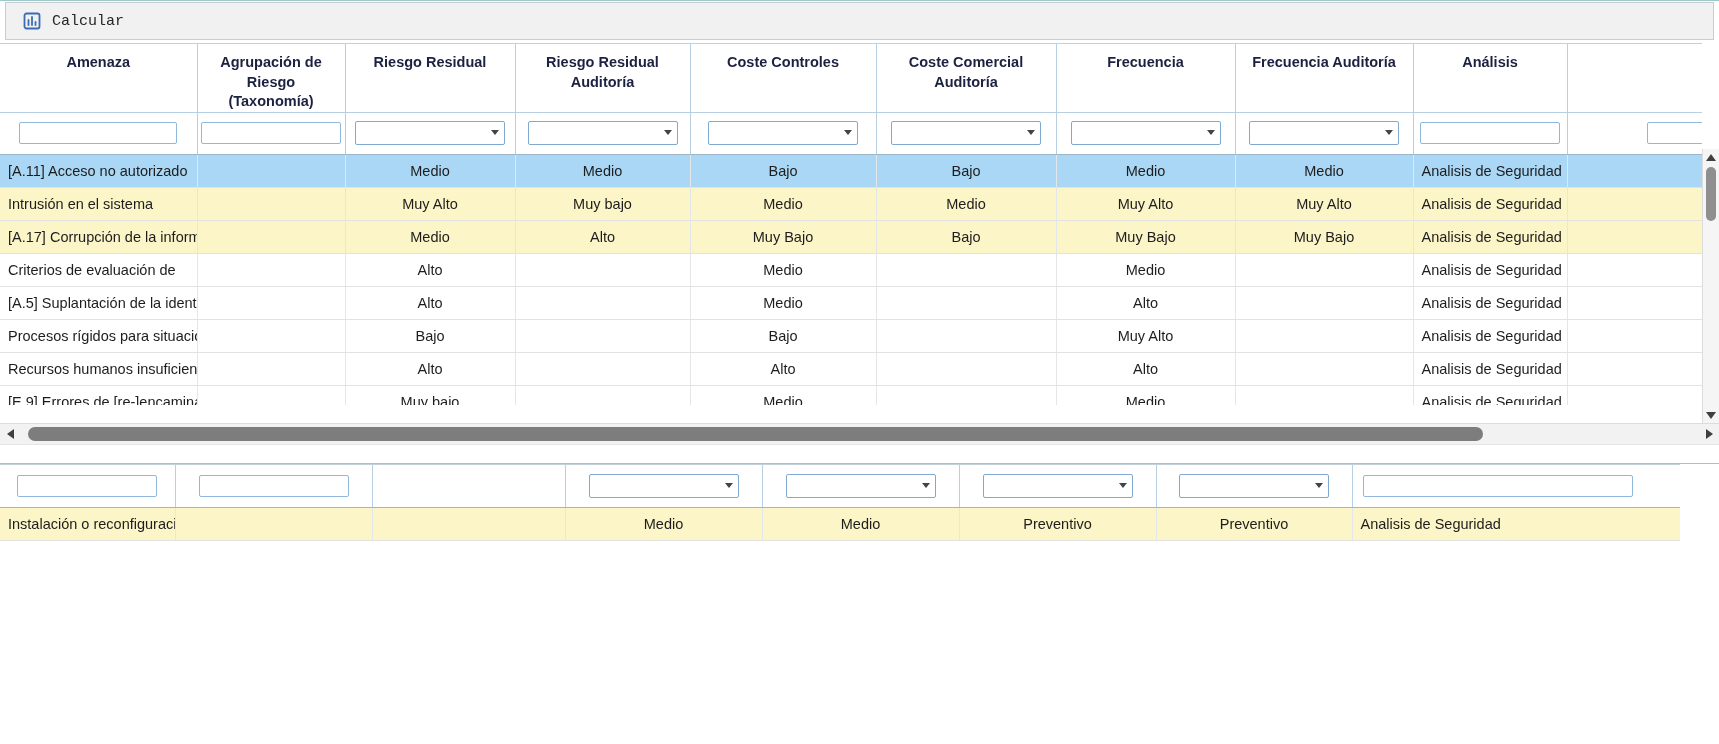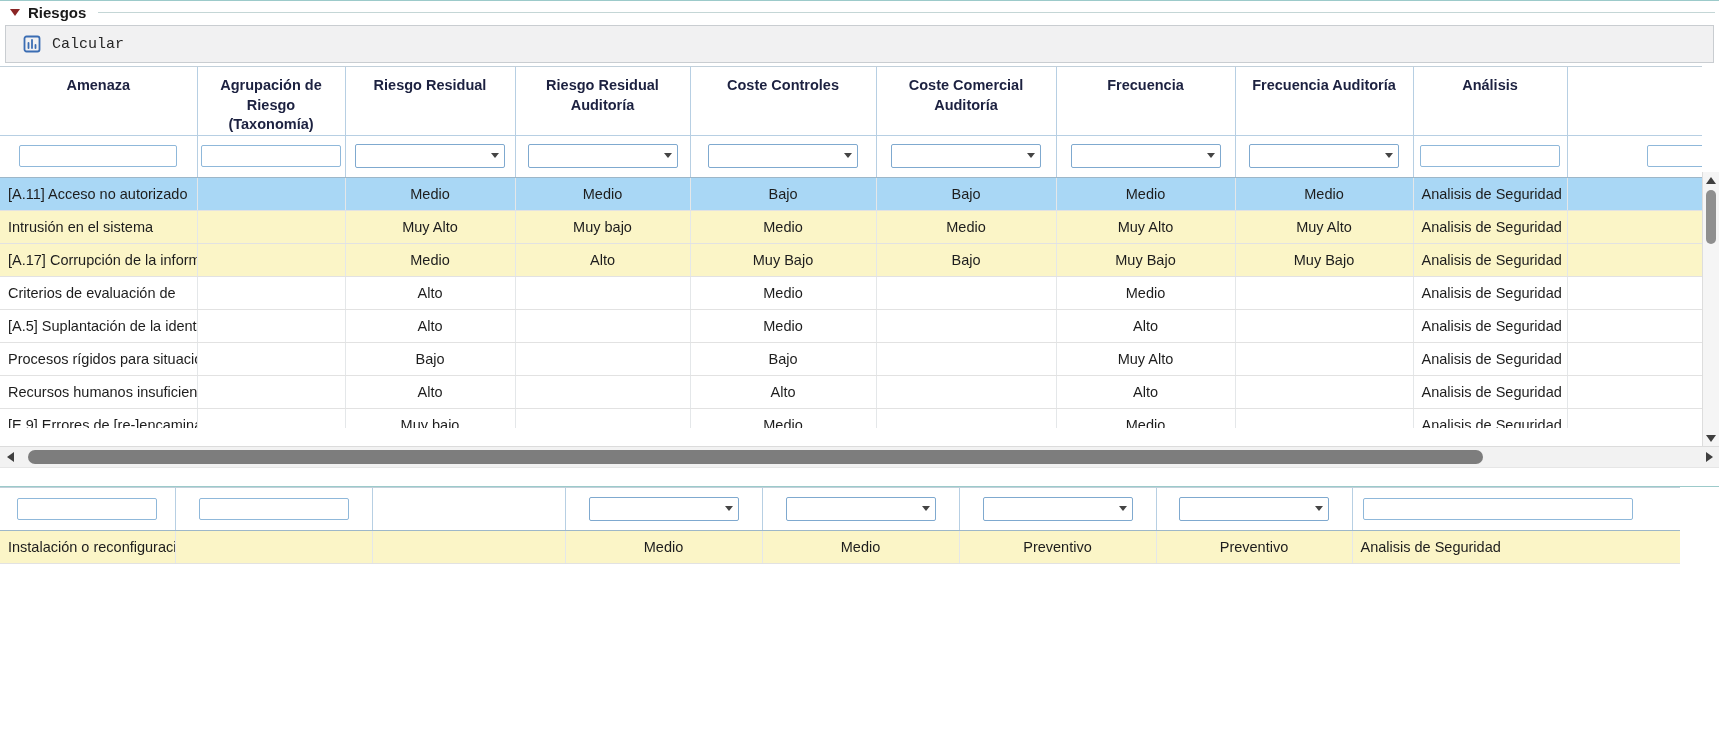--- a/index.html
+++ b/index.html
@@ -70,25 +70,20 @@
   .hthumb{position:absolute;left:8px;top:3px;width:1455px;height:14px;border-radius:7px;background:#7d7d7d;}
   .tri-left{width:0;height:0;border-top:5px solid transparent;border-bottom:5px solid transparent;border-right:7px solid #3f3f3f;}
   .tri-right{width:0;height:0;border-top:5px solid transparent;border-bottom:5px solid transparent;border-left:7px solid #3f3f3f;}
 
   svg.icon{display:block;}
 </style>
 </head>
 <body>
 
 <div class="section">
-  <div class="group-header">
-    <i class="tri-collapse"></i>
-    <span class="group-title">Riesgos</span>
-    <span class="group-rule"></span>
-  </div>
 
   <div class="toolbar">
     <button class="tool-btn">
       <svg class="icon" width="20" height="20" viewBox="0 0 20 20">
         <rect x="2.5" y="2.5" width="15" height="15" rx="2" fill="none" stroke="#3a6db3" stroke-width="1.8"></rect>
         <path d="M6.5 14 V9 M10 14 V6 M13.5 14 V11" stroke="#3a6db3" stroke-width="1.8" fill="none" stroke-linecap="round"></path>
       </svg>
       <span>Calcular</span>
     </button>
   </div>

